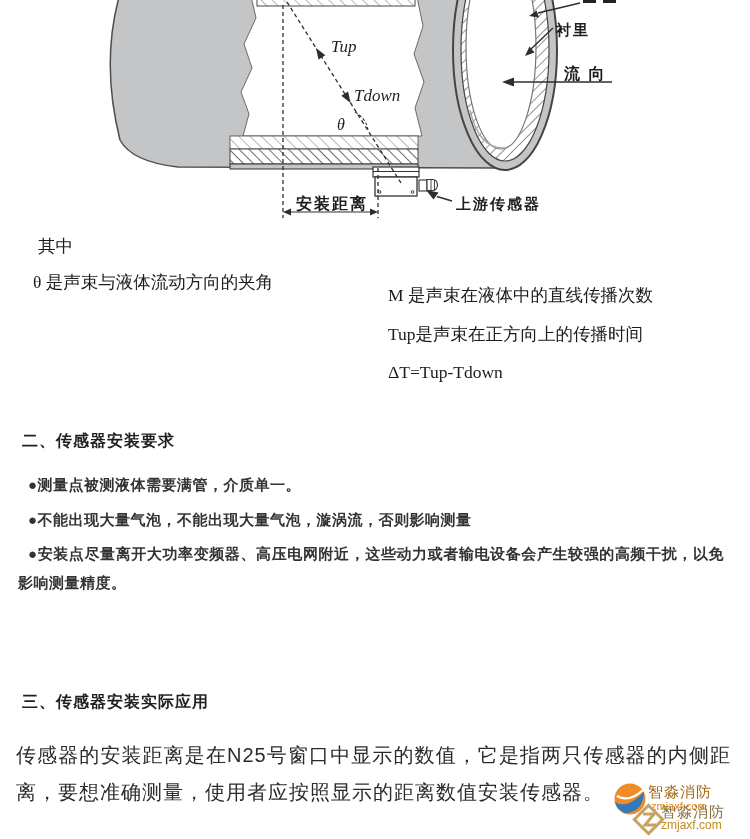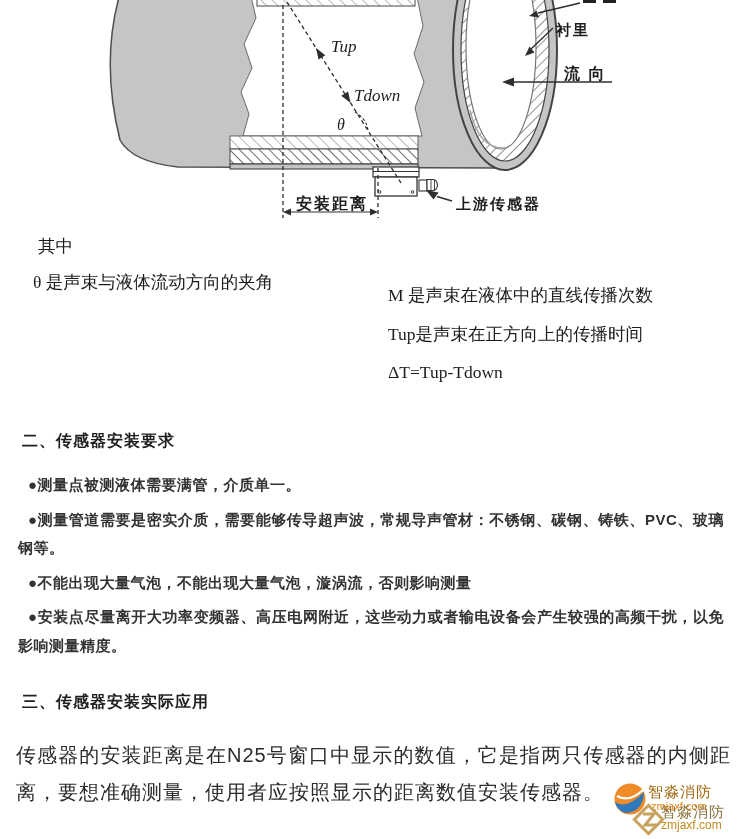--- a/index.html
+++ b/index.html
@@ -153,21 +153,20 @@
 <div class="abs defs def-col" id="def-right">
   <p>M  是声束在液体中的直线传播次数</p>
   <p>Tup是声束在正方向上的传播时间</p>
   <p>ΔT=Tup-Tdown</p>
 </div>
 
 <div class="abs sec-heading" id="sec2-heading">二、传感器安装要求</div>
 
 <div class="abs" id="bullets">
   <p>●测量点被测液体需要满管，介质单一。</p>
-  <p>●测量管道需要是密实介质，需要能够传导超声波，常规导声管材：不锈钢、碳钢、铸铁、PVC、玻璃钢等。</p>
   <p>●不能出现大量气泡，不能出现大量气泡，漩涡流，否则影响测量</p>
   <p>●安装点尽量离开大功率变频器、高压电网附近，这些动力或者输电设备会产生较强的高频干扰，以免影响测量精度。</p>
 </div>
 
 <div class="abs sec-heading" id="sec3-heading">三、传感器安装实际应用</div>
 
 <div class="abs" id="sec3-para">传感器的安装距离是在N25号窗口中显示的数值，它是指两只传感器的内侧距离，要想准确测量，使用者应按照显示的距离数值安装传感器。</div>
 
 <svg class="abs" id="wm-logo-circle" viewBox="0 0 34 34">
   <circle cx="17" cy="17" r="15.5" fill="#ef8b28"></circle>

